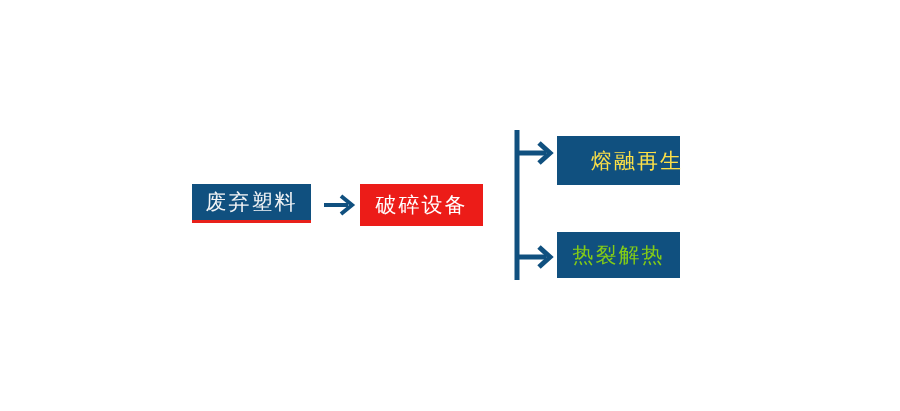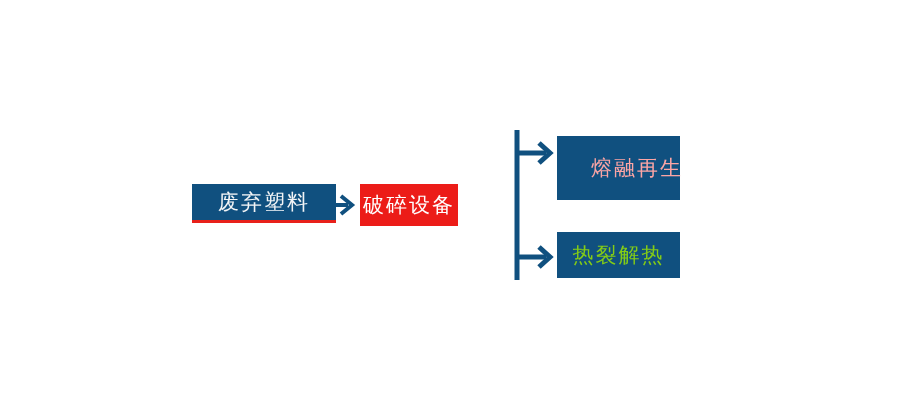--- a/index.html
+++ b/index.html
@@ -26,47 +26,47 @@
     box-sizing: border-box;
     letter-spacing: 2px;
     white-space: nowrap;
     user-select: none;
   }
 
   
   .node-source {
     left: 192px;
     top: 184px;
-    width: 144px;
+    width: 119px;
     height: 39px;
     background: #10507f;
     color: #f2f4f6;
     font-size: 21px;
     border-bottom: 3px solid #e8201a;
   }
 
   
   .node-process {
     left: 360px;
     top: 184px;
-    width: 98px;
+    width: 123px;
     height: 42px;
     background: #ec1c18;
     color: #ffffff;
     font-size: 21px;
   }
 
   
   .node-outcome-a {
     left: 557px;
     top: 136px;
     width: 123px;
-    height: 64px;
+    height: 49px;
     background: #10507f;
-    color: #fca5a5;
+    color: #fde047;
     font-size: 21px;
     padding-left: 37px;
   }
   .node-outcome-b {
     left: 557px;
     top: 232px;
     width: 123px;
     height: 46px;
     background: #10507f;
     color: #84cc16;

